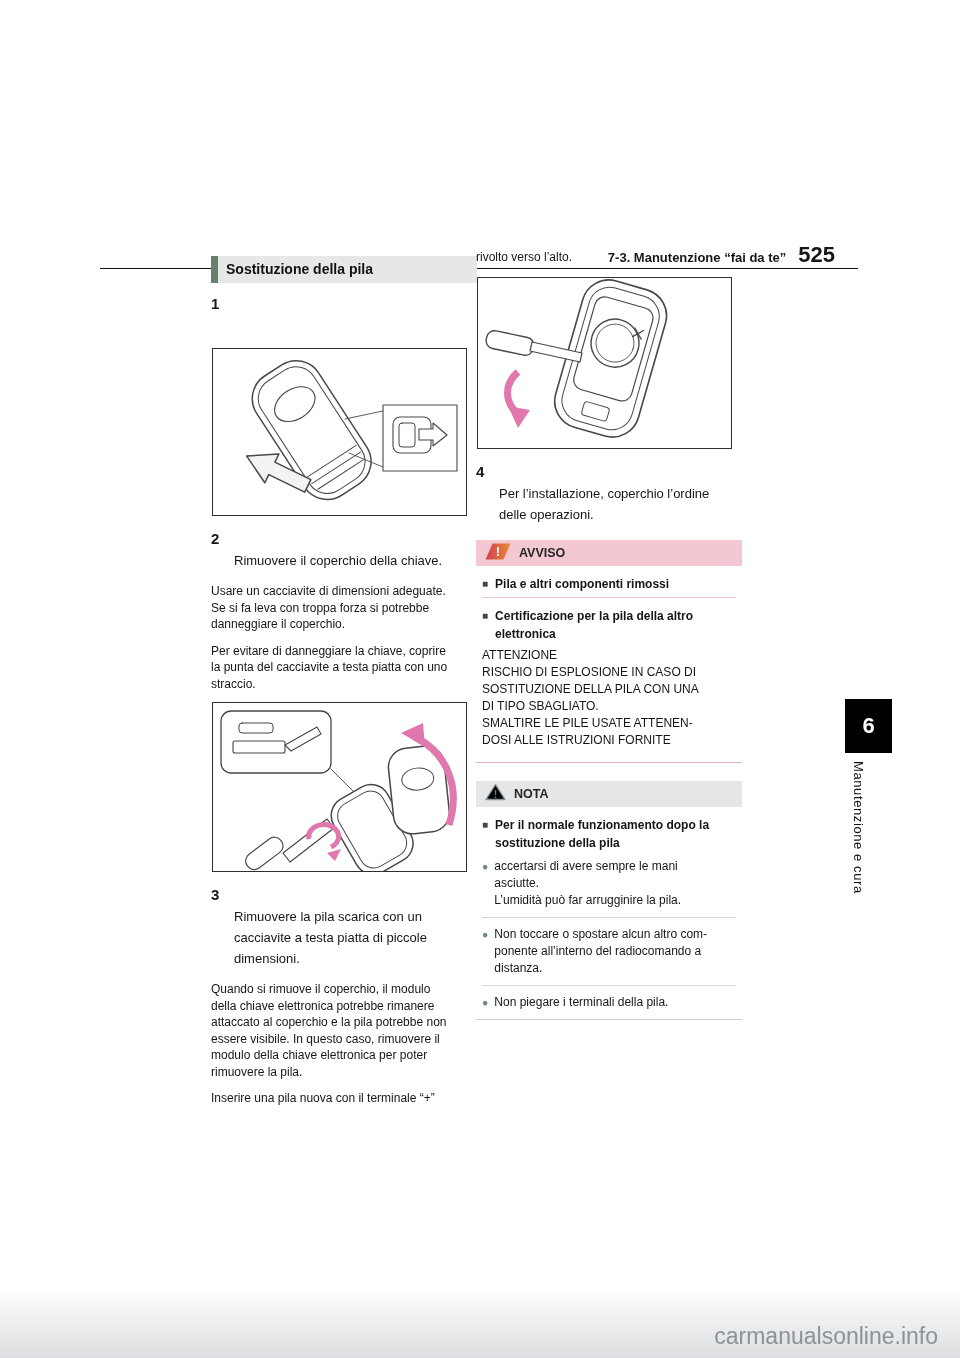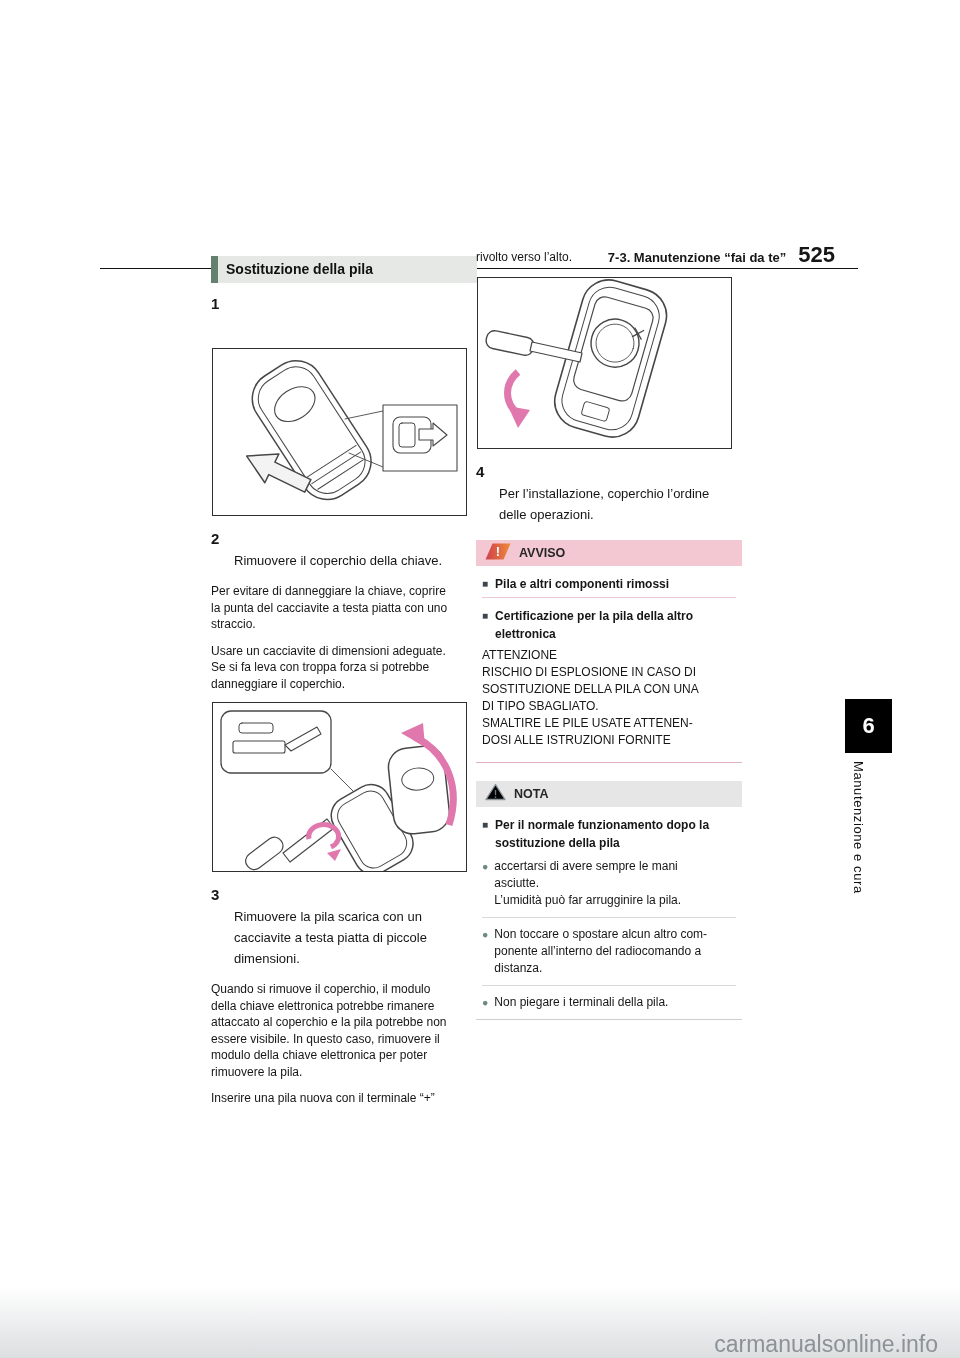--- a/index.html
+++ b/index.html
@@ -59,21 +59,21 @@
     display:flex;align-items:center;justify-content:center;font-size:22px;font-weight:700;
   }
   .sidebar-label{
     position:absolute;left:851px;top:761px;writing-mode:vertical-rl;
     font-size:13px;letter-spacing:.6px;color:#111;height:210px;
   }
 
   
   .bottom-band{position:absolute;left:0;bottom:0;width:960px;height:72px;
     background:linear-gradient(180deg,rgba(230,231,232,0),rgba(214,216,219,.85));}
-  .watermark{position:absolute;right:22px;bottom:0;font-size:23px;color:#8b9298;}
+  .watermark{position:absolute;right:22px;bottom:8px;font-size:23px;color:#8b9298;}
 </style>
 </head>
 <body>
 
 <div class="page">
 
   <div class="page-header">
     <span class="section-title">7-3. Manutenzione “fai da te”</span><span class="page-number">525</span>
   </div>
   <div class="header-rule"></div>
@@ -107,26 +107,26 @@
           <rect x="186" y="74" width="16" height="24" rx="3" stroke-width="1"></rect>
           <path d="M206 80 L220 80 L220 74 L234 86 L220 97 L220 91 L206 91 Z" stroke-width="1.1" fill="#fdfdfd"></path>
         </g>
       </svg>
     </figure>
 
     <div class="step">
       <span class="step-num">2</span><span class="step-text">Rimuovere il coperchio della chiave.</span>
     </div>
 
+    <p class="note">Usare un cacciavite di dimensioni adeguate.
+Se si fa leva con troppa forza si potrebbe
+danneggiare il coperchio.</p>
     <p class="note">Per evitare di danneggiare la chiave, coprire
 la punta del cacciavite a testa piatta con uno
 straccio.</p>
-    <p class="note">Usare un cacciavite di dimensioni adeguate.
-Se si fa leva con troppa forza si potrebbe
-danneggiare il coperchio.</p>
 
     <figure class="figure">
       <svg width="251" height="168" viewBox="0 0 251 168">
         <g stroke="#474747" fill="#ffffff" stroke-linejoin="round" stroke-linecap="round">
           <rect x="8" y="8" width="110" height="62" rx="10" stroke-width="1.3"></rect>
           <rect x="20" y="38" width="52" height="12" rx="2" stroke-width="1.1"></rect>
           <rect x="26" y="20" width="34" height="10" rx="3" stroke-width="1"></rect>
           <path d="M72 42 L104 24 L108 31 L78 48 Z" stroke-width="1.1"></path>
           <path d="M118 66 L144 92" stroke-width="0.9" fill="none"></path>
           <g transform="rotate(-30 160 126)">

